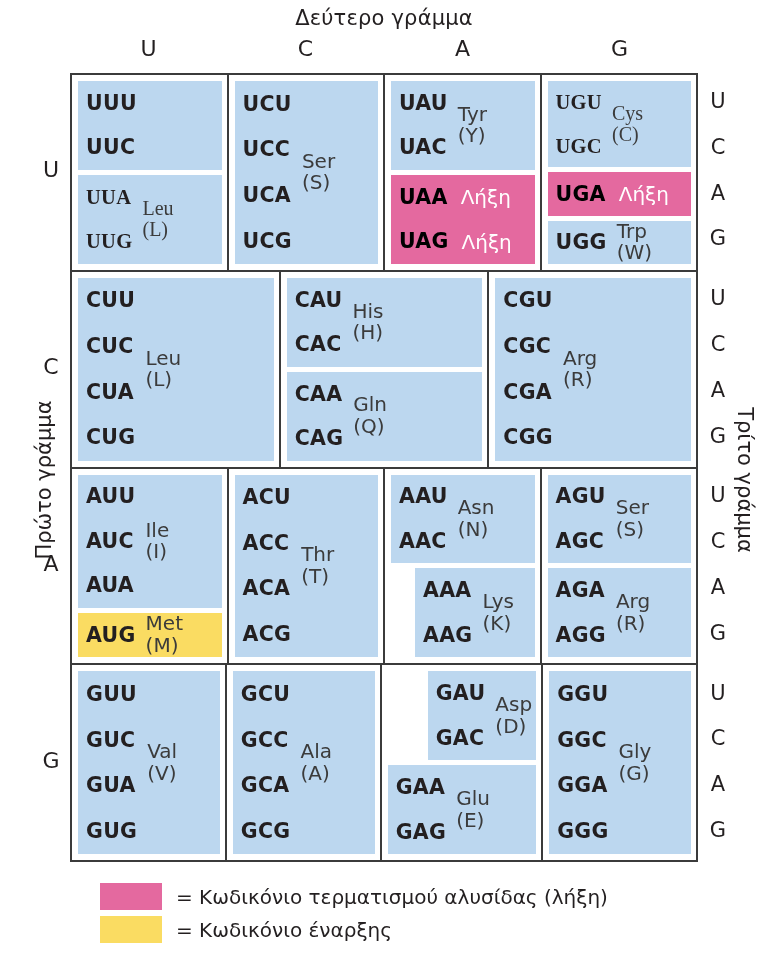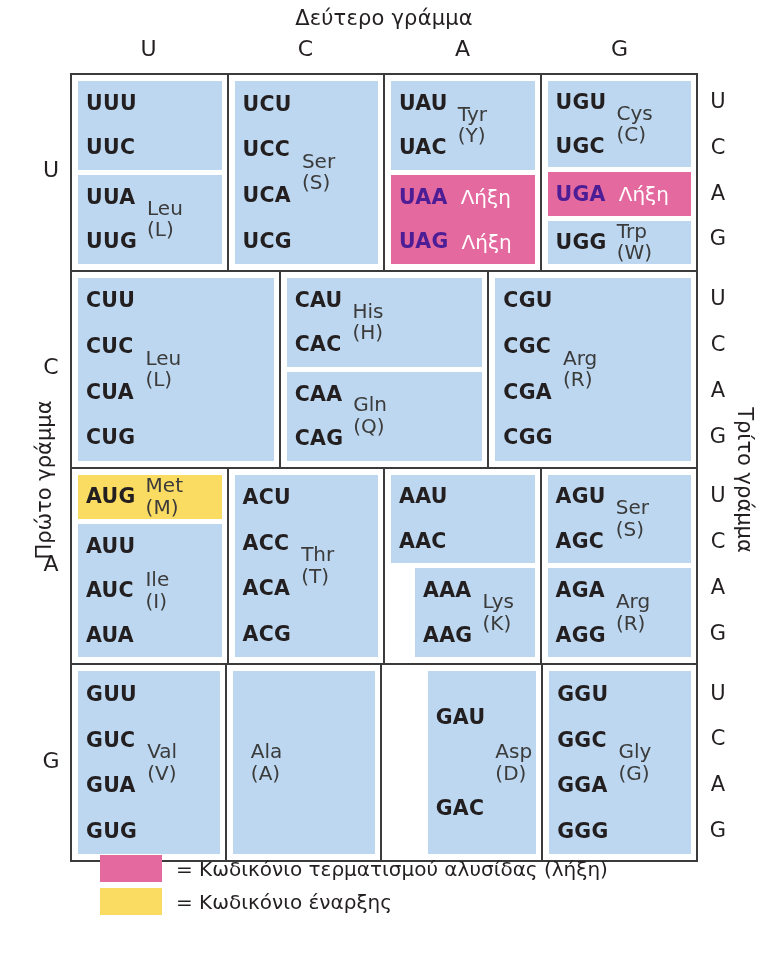--- a/index.html
+++ b/index.html
@@ -141,21 +141,21 @@
     flex: 0 0 auto;
   }
   .codon {
     font-size: 20.5px;
     font-weight: bold;
     line-height: 1;
     letter-spacing: .3px;
     color: #231f20;
     white-space: nowrap;
   }
-  .aa-block.stop .codon { color: #4c1d95; }
+  .aa-block.stop .codon { color: #000000; }
 
   .aa-name {
     font-size: 20px;
     line-height: 1.08;
     color: #3b3b3b;
     margin-left: 10px;
     white-space: nowrap;
     flex: 1 1 auto;
   }
   .aa-name .abbr,
@@ -178,21 +178,21 @@
     flex-direction: column;
     justify-content: space-around;
     height: 100%;
     width: 100%;
   }
 
   
   #legend {
     position: absolute;
     left: 100px;
-    top: 852px;
+    top: 880px;
     width: 640px;
   }
   .legend-row {
     display: flex;
     align-items: center;
     height: 33px;
   }
   .legend-swatch {
     width: 62px;
     height: 27px;
@@ -251,21 +251,21 @@
 
 <div id="codon-table">
     <div class="grid-row">
       <div class="grid-cell">
         <div class="aa-block" style="flex: 2 0 0px;">
           <div class="codon-col">
             <div class="codon">UUU</div>
             <div class="codon">UUC</div>
           </div>
         </div>
-        <div class="aa-block" style="flex: 2 0 0px;">
+        <div class="aa-block" style="flex: 2 0 0px; font-family: Liberation Serif, serif;">
           <div class="codon-col">
             <div class="codon">UUA</div>
             <div class="codon">UUG</div>
           </div>
           <div class="aa-name">
             <span class="abbr">Leu</span>
             <span class="letter">(L)</span>
           </div>
         </div>
       </div>
@@ -301,21 +301,21 @@
               <span class="stop-word">Λήξη</span>
             </div>
             <div class="stop-line">
               <span class="codon">UAG</span>
               <span class="stop-word">Λήξη</span>
             </div>
           </div>
         </div>
       </div>
       <div class="grid-cell">
-        <div class="aa-block" style="flex: 2 0 0px;">
+        <div class="aa-block" style="flex: 2 0 0px; font-family: Liberation Serif, serif;">
           <div class="codon-col">
             <div class="codon">UGU</div>
             <div class="codon">UGC</div>
           </div>
           <div class="aa-name">
             <span class="abbr">Cys</span>
             <span class="letter">(C)</span>
           </div>
         </div>
         <div class="aa-block stop" style="flex: 1 0 0px; justify-content: flex-end;">
@@ -384,38 +384,38 @@
           </div>
           <div class="aa-name">
             <span class="abbr">Arg</span>
             <span class="letter">(R)</span>
           </div>
         </div>
       </div>
     </div>
     <div class="grid-row">
       <div class="grid-cell">
-        <div class="aa-block start" style="flex: 1 0 0px;">
-          <div class="codon-col">
-            <div class="codon">AUG</div>
-          </div>
-          <div class="aa-name">
-            <span class="abbr">Met</span>
-            <span class="letter">(M)</span>
-          </div>
-        </div>
         <div class="aa-block" style="flex: 3 0 0px;">
           <div class="codon-col">
             <div class="codon">AUU</div>
             <div class="codon">AUC</div>
             <div class="codon">AUA</div>
           </div>
           <div class="aa-name">
             <span class="abbr">Ile</span>
             <span class="letter">(I)</span>
+          </div>
+        </div>
+        <div class="aa-block start" style="flex: 1 0 0px;">
+          <div class="codon-col">
+            <div class="codon">AUG</div>
+          </div>
+          <div class="aa-name">
+            <span class="abbr">Met</span>
+            <span class="letter">(M)</span>
           </div>
         </div>
       </div>
       <div class="grid-cell">
         <div class="aa-block" style="flex: 4 0 0px;">
           <div class="codon-col">
             <div class="codon">ACU</div>
             <div class="codon">ACC</div>
             <div class="codon">ACA</div>
             <div class="codon">ACG</div>
@@ -425,20 +425,24 @@
             <span class="letter">(T)</span>
           </div>
         </div>
       </div>
       <div class="grid-cell">
         <div class="aa-block" style="flex: 2 0 0px;">
           <div class="codon-col">
             <div class="codon">AAU</div>
             <div class="codon">AAC</div>
           </div>
+          <div class="aa-name">
+            <span class="abbr">Asn</span>
+            <span class="letter">(N)</span>
+          </div>
         </div>
         <div class="aa-block" style="flex: 2 0 0px; margin-left: 24px;">
           <div class="codon-col">
             <div class="codon">AAA</div>
             <div class="codon">AAG</div>
           </div>
           <div class="aa-name">
             <span class="abbr">Lys</span>
             <span class="letter">(K)</span>
           </div>
@@ -477,35 +481,51 @@
             <div class="codon">GUG</div>
           </div>
           <div class="aa-name">
             <span class="abbr">Val</span>
             <span class="letter">(V)</span>
           </div>
         </div>
       </div>
       <div class="grid-cell">
         <div class="aa-block" style="flex: 4 0 0px;">
+          <div class="codon-col">
+            <div class="codon">GCU</div>
+            <div class="codon">GCC</div>
+            <div class="codon">GCA</div>
+            <div class="codon">GCG</div>
+          </div>
           <div class="aa-name">
             <span class="abbr">Ala</span>
             <span class="letter">(A)</span>
           </div>
         </div>
       </div>
       <div class="grid-cell">
         <div class="aa-block" style="flex: 2 0 0px; margin-left: 40px;">
           <div class="codon-col">
             <div class="codon">GAU</div>
             <div class="codon">GAC</div>
           </div>
           <div class="aa-name">
             <span class="abbr">Asp</span>
             <span class="letter">(D)</span>
+          </div>
+        </div>
+        <div class="aa-block" style="flex: 2 0 0px;">
+          <div class="codon-col">
+            <div class="codon">GAA</div>
+            <div class="codon">GAG</div>
+          </div>
+          <div class="aa-name">
+            <span class="abbr">Glu</span>
+            <span class="letter">(E)</span>
           </div>
         </div>
       </div>
       <div class="grid-cell">
         <div class="aa-block" style="flex: 4 0 0px;">
           <div class="codon-col">
             <div class="codon">GGU</div>
             <div class="codon">GGC</div>
             <div class="codon">GGA</div>
             <div class="codon">GGG</div>

